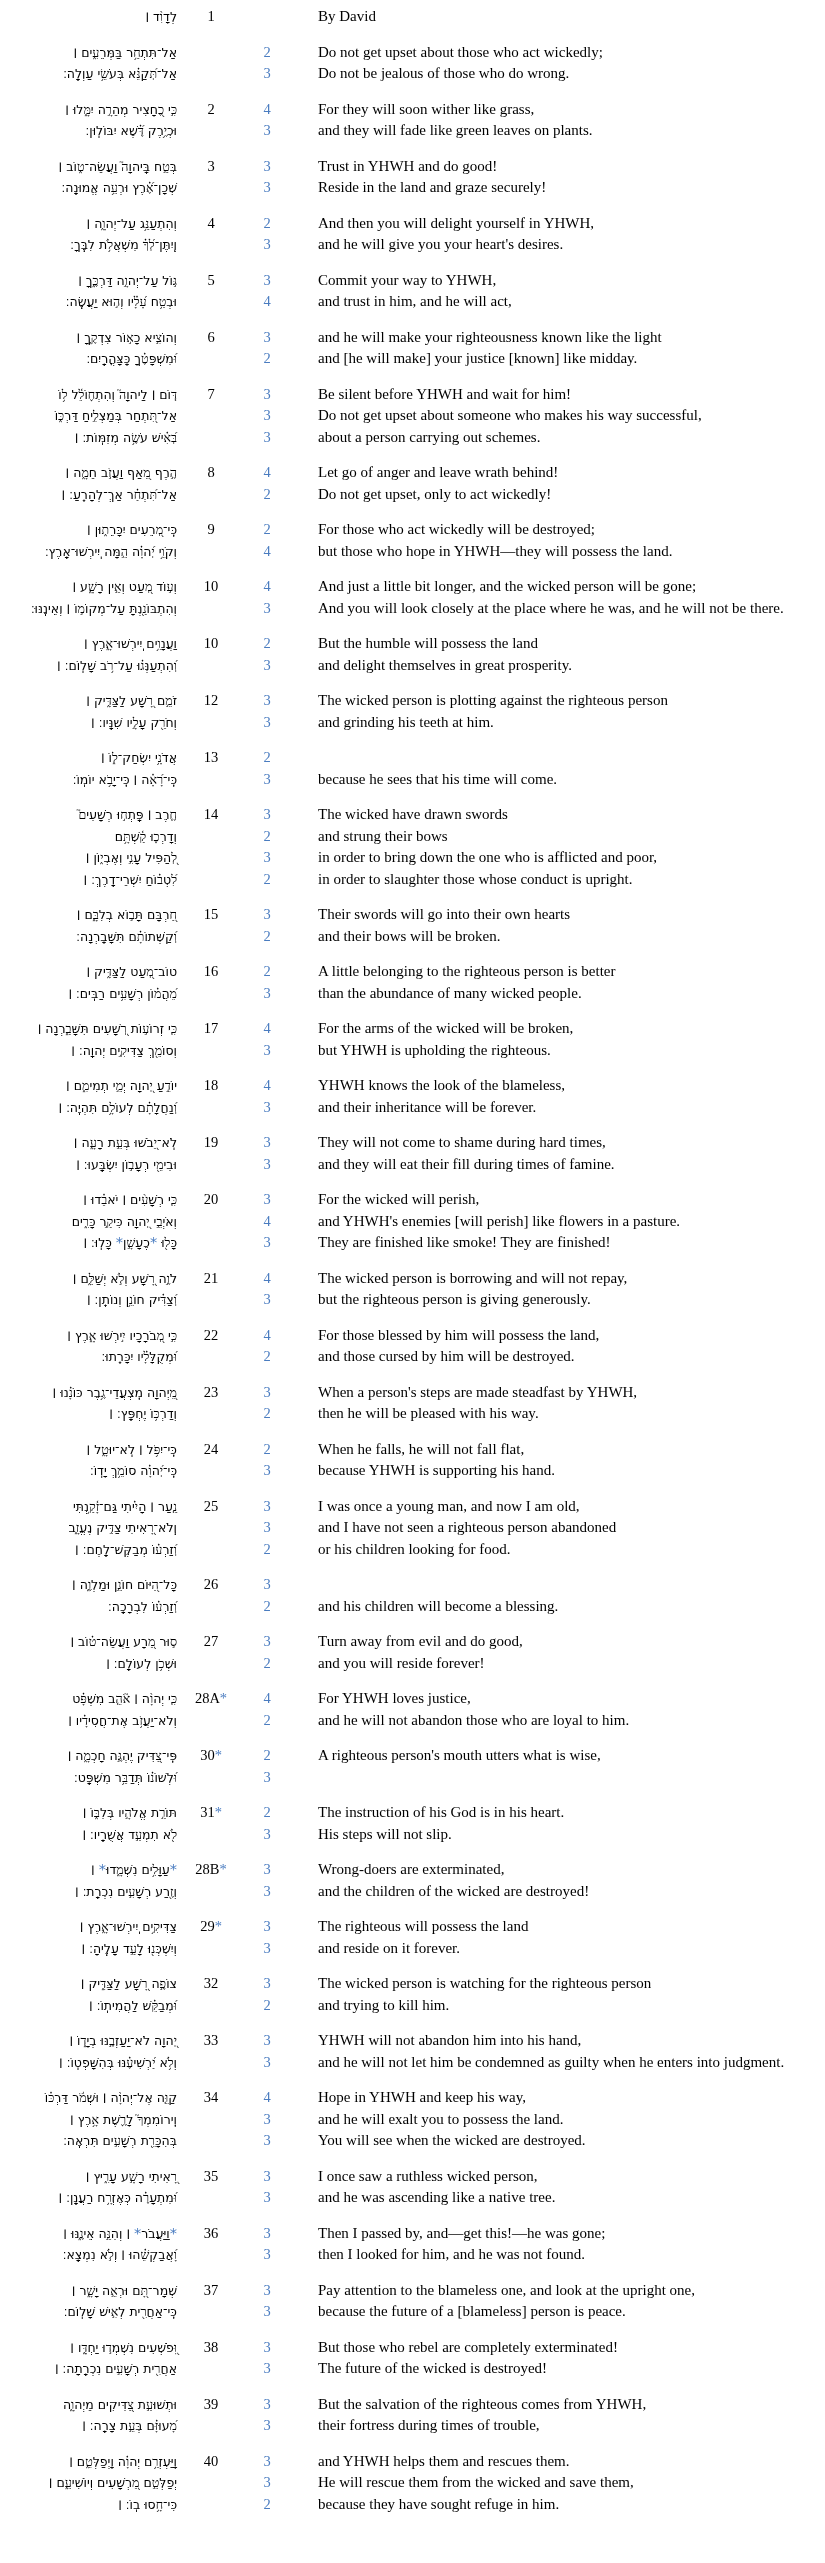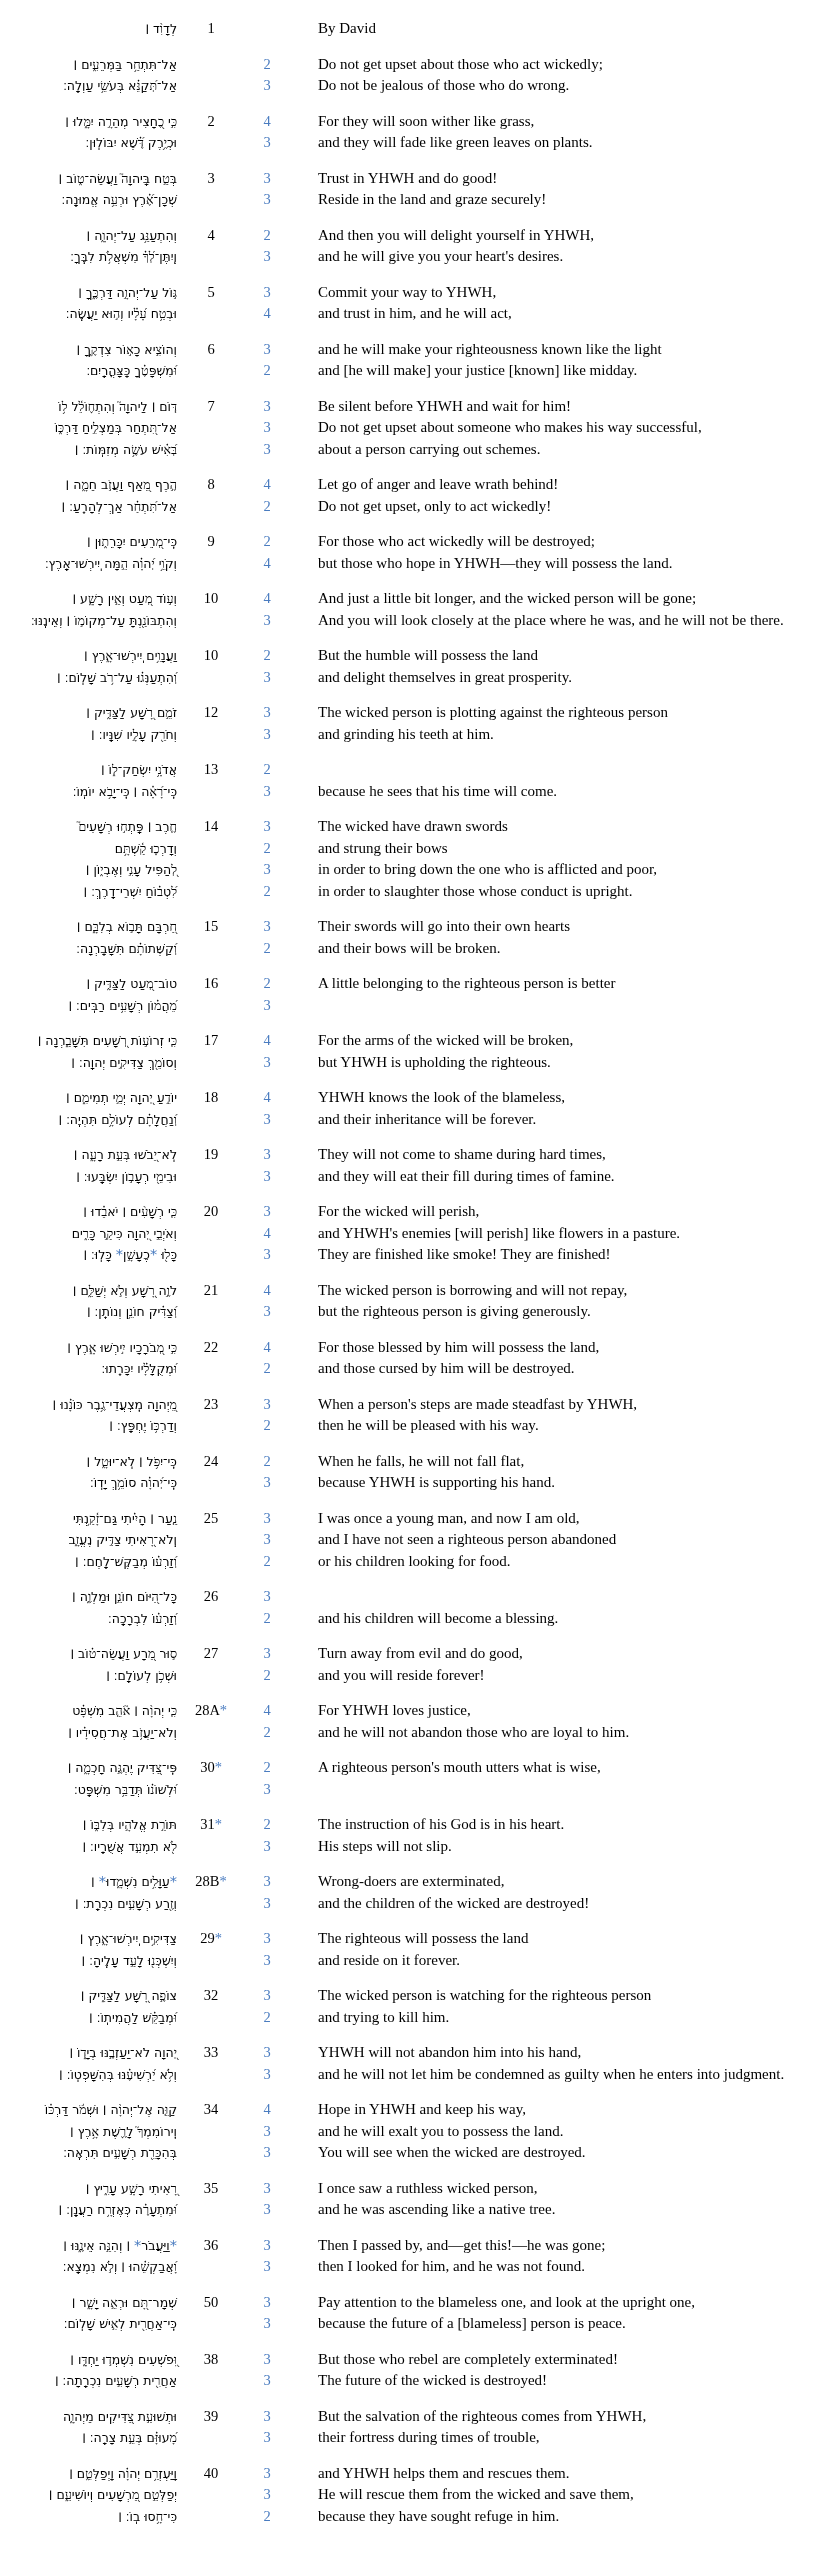--- a/index.html
+++ b/index.html
@@ -11,21 +11,20 @@
   body {
     width: 825px;
     font-family: "Liberation Serif", "DejaVu Serif", serif;
     color: #000000;
     -webkit-font-smoothing: antialiased;
   }
   .page {
     width: 825px;
     box-sizing: border-box;
     padding: 6px 12px 8px 0;
-    margin-top: 12px;
   }
   .verse-block {
     display: block;
     width: 100%;
     margin: 0;
     padding: 0;
   }
   .verse-gap {
     height: 14px;
     line-height: 14px;
@@ -347,20 +346,21 @@
         <div class="vline">
           <div class="col-heb">טוֹב־מְ֭עַט לַצַּדִּ֑יק ׀</div>
           <div class="col-vnum">16</div>
           <div class="col-acc">2</div>
           <div class="col-eng">A little belonging to the righteous person is better</div>
         </div>
         <div class="vline">
           <div class="col-heb">מֵ֝הֲמ֗וֹן רְשָׁעִ֥ים רַבִּֽים׃ ׀</div>
           <div class="col-vnum"></div>
           <div class="col-acc">3</div>
+          <div class="col-eng">than the abundance of many wicked people.</div>
         </div>
       </div>
       <div class="verse-gap"></div>
       <div class="verse-block">
         <div class="vline">
           <div class="col-heb">כִּ֤י זְרוֹע֣וֹת רְ֭שָׁעִים תִּשָּׁבַ֑רְנָה ׀</div>
           <div class="col-vnum">17</div>
           <div class="col-acc">4</div>
           <div class="col-eng">For the arms of the wicked will be broken,</div>
         </div>
@@ -684,21 +684,21 @@
           <div class="col-heb">וָ֝אֲבַקְשֵׁ֗הוּ ׀ וְלֹ֣א נִמְצָֽא׃</div>
           <div class="col-vnum"></div>
           <div class="col-acc">3</div>
           <div class="col-eng">then I looked for him, and he was not found.</div>
         </div>
       </div>
       <div class="verse-gap"></div>
       <div class="verse-block">
         <div class="vline">
           <div class="col-heb">שְׁמָר־תָּ֭ם וּרְאֵ֣ה יָשָׁ֑ר ׀</div>
-          <div class="col-vnum">50</div>
+          <div class="col-vnum">37</div>
           <div class="col-acc">3</div>
           <div class="col-eng">Pay attention to the blameless one, and look at the upright one,</div>
         </div>
         <div class="vline">
           <div class="col-heb">כִּֽי־אַחֲרִ֖ית לְאִ֣ישׁ שָׁלֽוֹם׃</div>
           <div class="col-vnum"></div>
           <div class="col-acc">3</div>
           <div class="col-eng">because the future of a [blameless] person is peace.</div>
         </div>
       </div>

